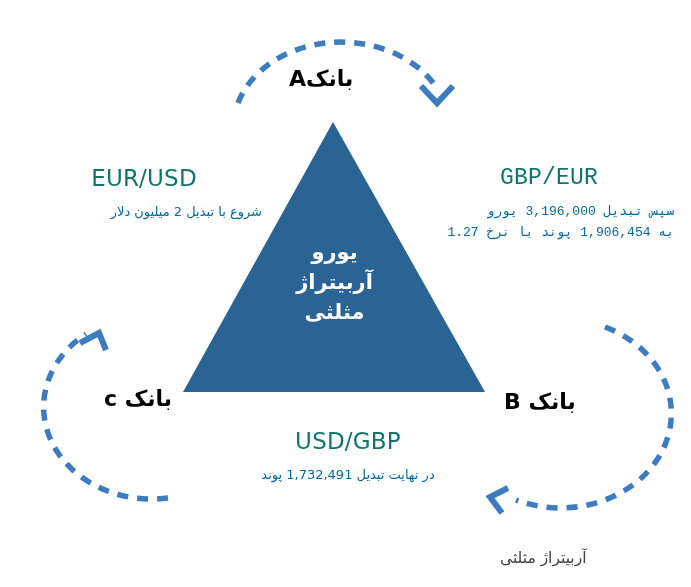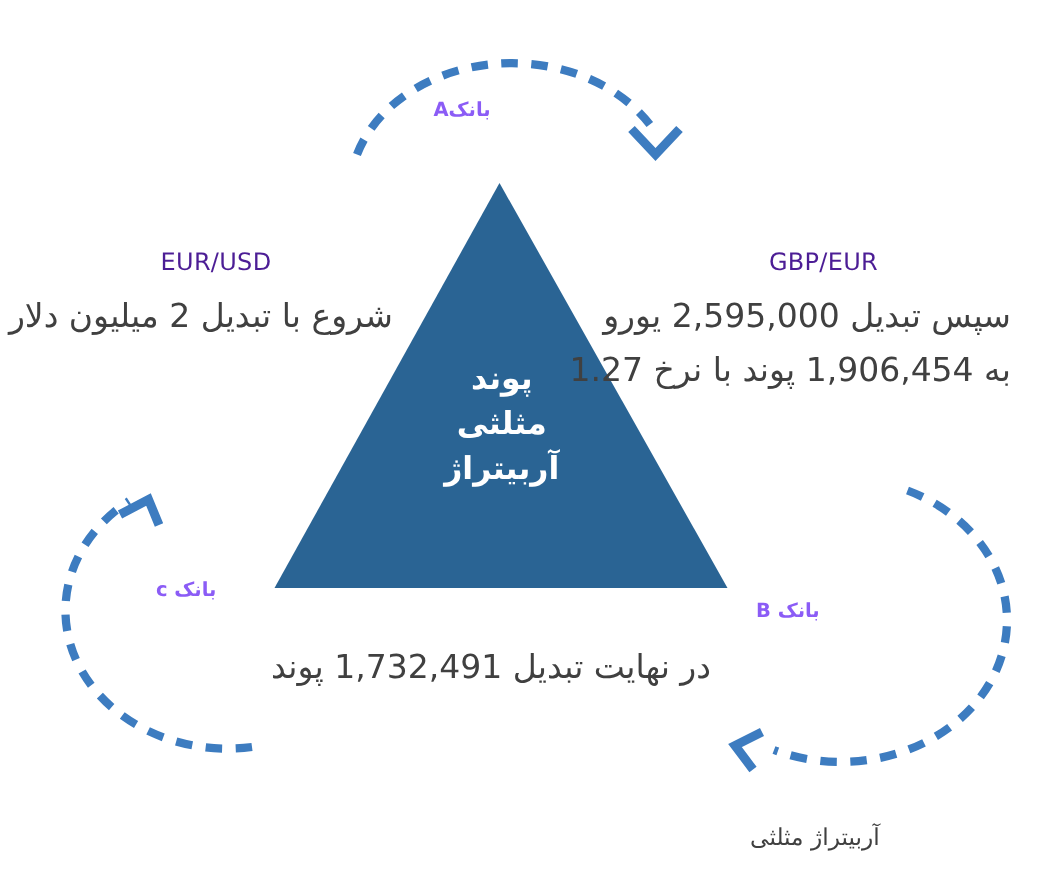--- a/index.html
+++ b/index.html
@@ -46,66 +46,67 @@
     font-weight: bold;
     line-height: 1.42;
     direction: rtl;
     white-space: nowrap;
   }
   .center-label div { display: block; }
 
   
   .bank-label {
     position: absolute;
-    color: #8b5cf6;
-    font-size: 13px;
+    color: #000000;
+    font-size: 22px;
     font-weight: bold;
     direction: rtl;
     white-space: nowrap;
   }
   #bank-a-label { left: 289px; top: 66px; }
-  #bank-b-label { left: 504px; top: 400px; }
+  #bank-b-label { left: 504px; top: 389px; }
   #bank-c-label { left: 104px; top: 386px; text-align: right; }
 
   
   .pair-block {
     position: absolute;
     direction: rtl;
   }
   .pair-title {
-    font-size: 16px;
-    color: #4c1d95;
+    font-size: 23px;
+    color: #0f766e;
     font-weight: normal;
     letter-spacing: 0.2px;
     direction: ltr;
     margin-bottom: 10px;
     white-space: nowrap;
   }
   .pair-desc {
-    font-size: 22px;
-    color: #404040;
+    font-size: 13px;
+    color: #0369a1;
     line-height: 1.62;
     direction: rtl;
   }
   .pair-desc div { white-space: nowrap; }
 
   #block-eur-usd {
     left: 18px;
     top: 165px;
     width: 252px;
     text-align: center;
   }
   #block-eur-usd .pair-title { text-align: center; }
   #block-eur-usd .pair-desc { text-align: right; padding-right: 8px; }
 
   #block-gbp-eur {
     left: 420px;
     top: 165px;
     width: 258px;
     text-align: center;
+    font-family: Liberation Mono, monospace;
   }
   #block-gbp-eur .pair-title { text-align: center; }
   #block-gbp-eur .pair-desc { text-align: right; padding-right: 4px; }
 
   #block-usd-gbp {
     left: 222px;
     top: 428px;
     width: 252px;
     text-align: center;
   }
@@ -140,45 +141,46 @@
 
     <path d="M 168 498 A 108 92 0 0 1 86 334" fill="none" stroke="#3d7cc0" stroke-width="5.5" stroke-dasharray="11 9" stroke-linecap="butt"></path>
     <polyline points="80,343 99,333 106,350" fill="none" stroke="#3d7cc0" stroke-width="6" stroke-linecap="butt" stroke-linejoin="miter"></polyline>
   </svg>
 
   <svg class="tri-svg" viewBox="0 0 691 587" xmlns="http://www.w3.org/2000/svg">
     <polygon points="333,122 485,392 183,392" fill="#2a6494"></polygon>
   </svg>
 
   <div class="center-label">
-    <div>پوند</div>
+    <div>یورو</div>
+    <div>آربیتراژ</div>
     <div>مثلثی</div>
-    <div>آربیتراژ</div>
   </div>
 
   <div class="bank-label" id="bank-a-label">بانکA</div>
   <div class="bank-label" id="bank-b-label">بانک B</div>
   <div class="bank-label" id="bank-c-label">بانک c</div>
 
   <div class="pair-block" id="block-eur-usd">
     <div class="pair-title">EUR/USD</div>
     <div class="pair-desc">
       <div>شروع با تبدیل 2 میلیون دلار</div>
     </div>
   </div>
 
   <div class="pair-block" id="block-gbp-eur">
     <div class="pair-title">GBP/EUR</div>
     <div class="pair-desc">
-      <div>سپس تبدیل 2,595,000 یورو</div>
+      <div>سپس تبدیل 3,196,000 یورو</div>
       <div>به 1,906,454 پوند با نرخ 1.27</div>
     </div>
   </div>
 
   <div class="pair-block" id="block-usd-gbp">
+    <div class="pair-title">USD/GBP</div>
     <div class="pair-desc">
       <div>در نهایت تبدیل 1,732,491 پوند</div>
     </div>
   </div>
 
   <div id="watermark">آربیتراژ مثلثی</div>
 
 </div>
 
 </body></html>

